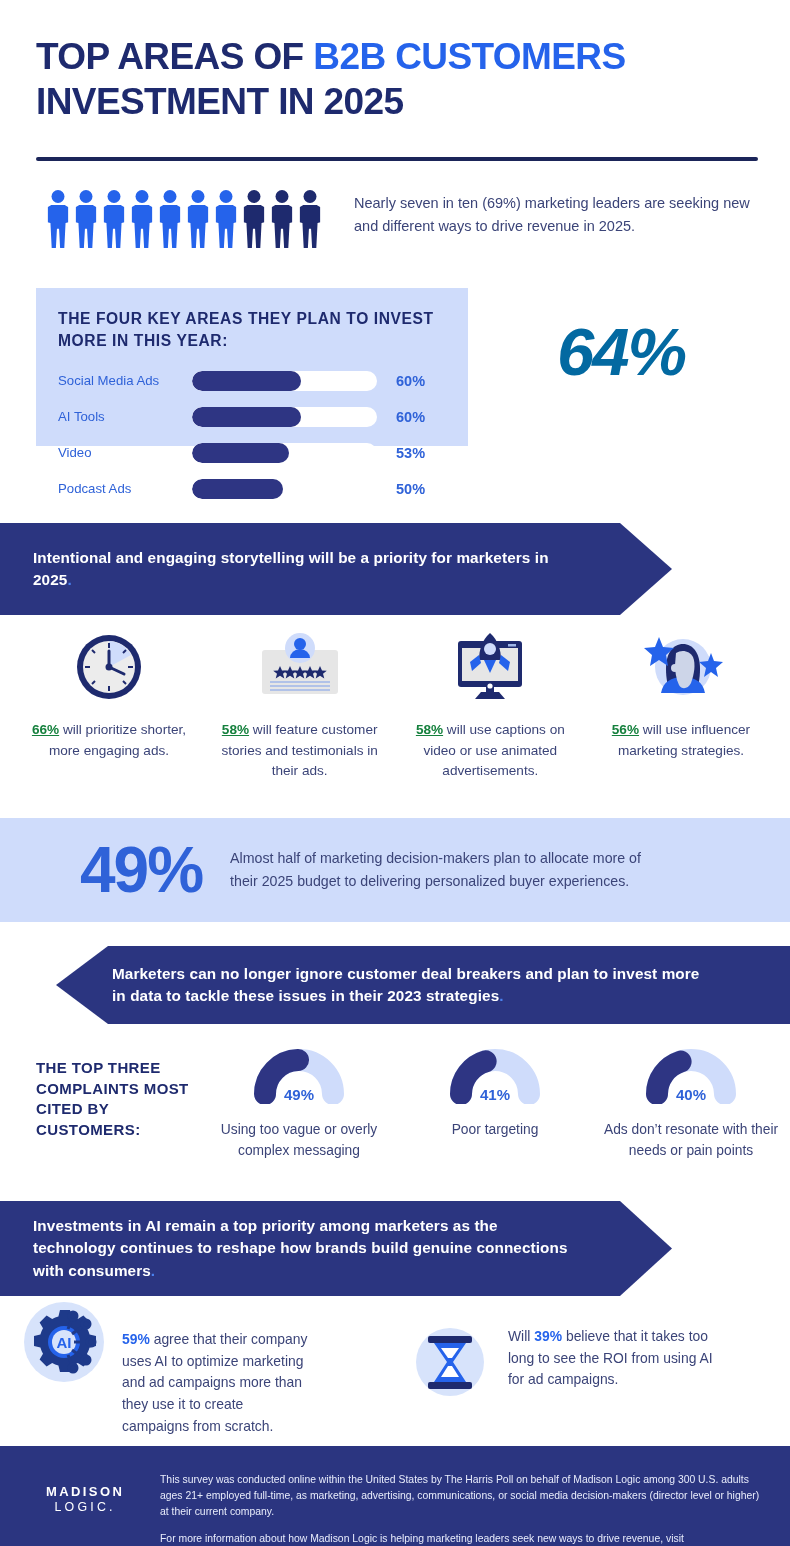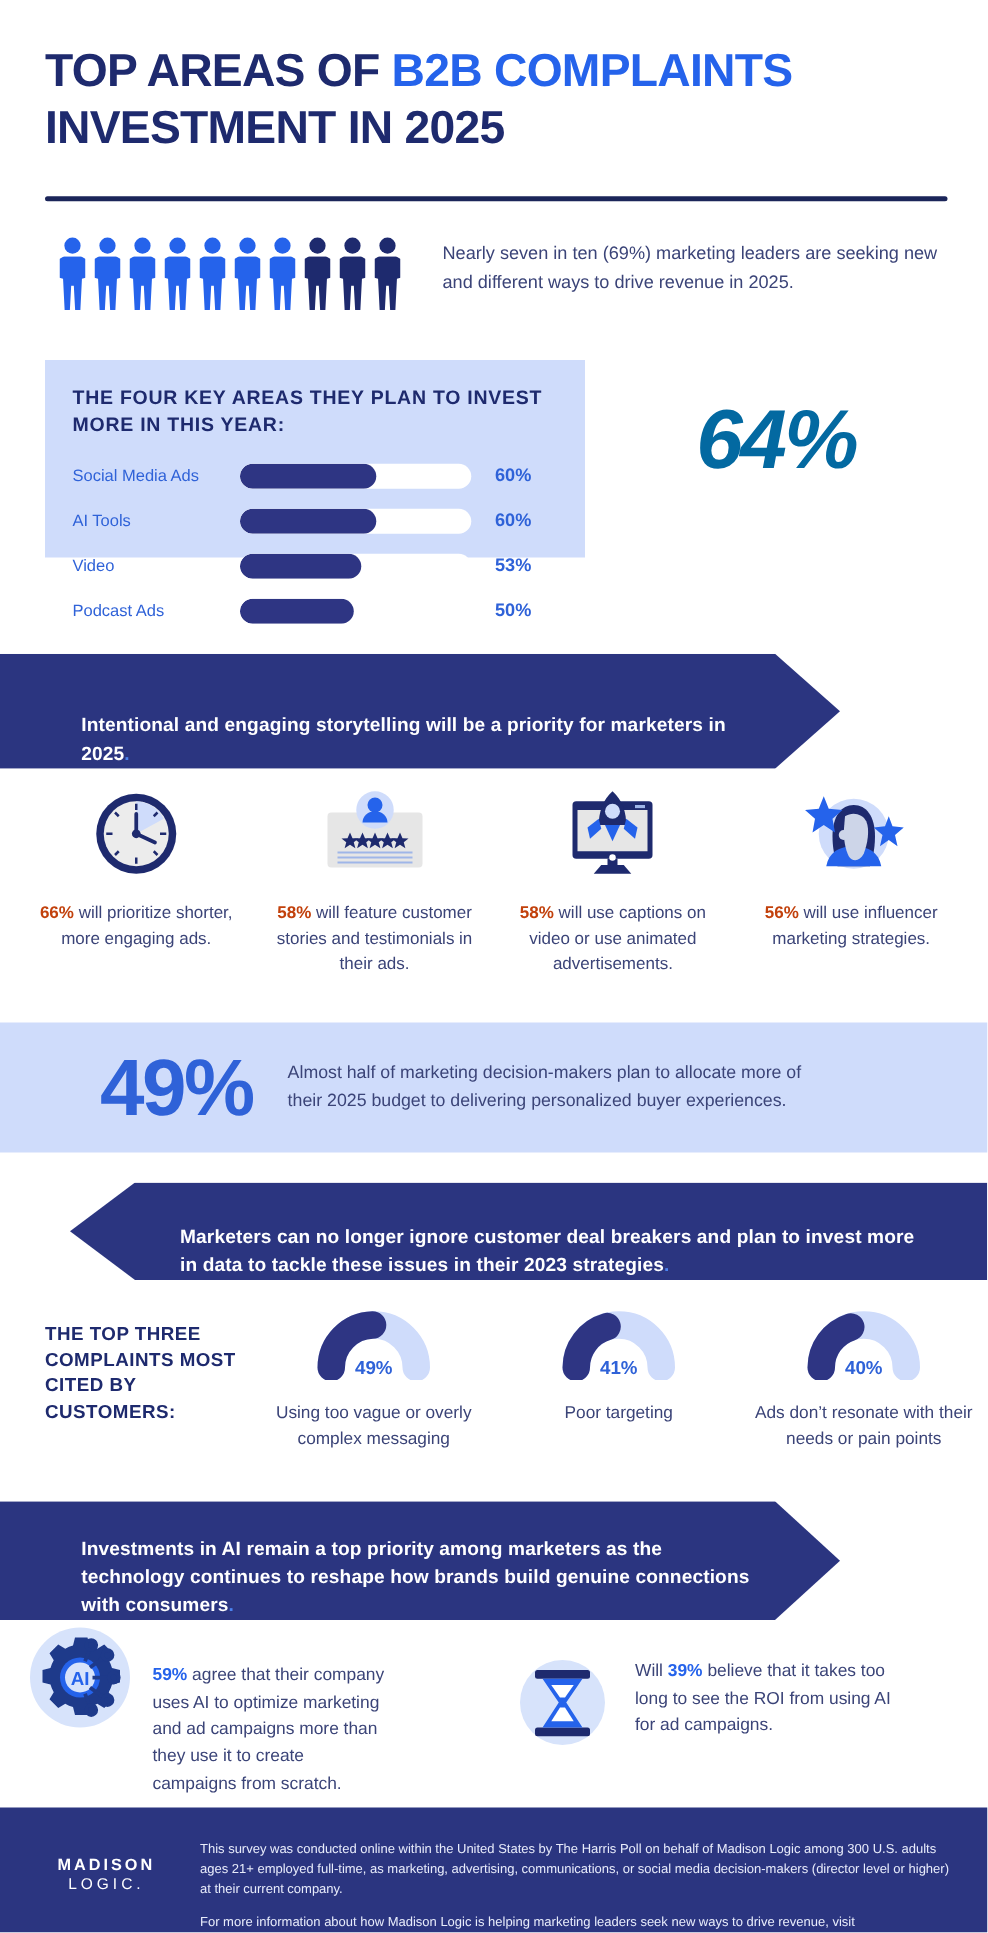--- a/index.html
+++ b/index.html
@@ -78,21 +78,21 @@
     font-style: italic;
   }
   .big64 .cap {
     margin-top: 16px; font-size: 14.2px; line-height: 1.62; color: #3b4478;
   }
   .big64 .cap b { color: #1e2a6e; font-weight: 700; }
 
   
   .banner {
     position: absolute; background: #2b3580; color: #ffffff;
-    display: flex; align-items: flex-end; padding-left: 32px;
+    display: flex; align-items: center;
   }
   .banner .btxt {
     font-size: 15.3px; font-weight: 700; line-height: 1.46;
     letter-spacing: 0.1px;
   }
   .banner .dot { color: #4b83f0; }
   .banner-right {
     left: 0; width: 672px;
     clip-path: polygon(0 0, 620px 0, 672px 50%, 620px 100%, 0 100%);
   }
@@ -110,21 +110,21 @@
   .icon-row {
     position: absolute; left: 14px; top: 628px; width: 762px;
     display: flex; justify-content: space-between;
   }
   .icon-cell { width: 190px; text-align: center; }
   .icon-cell .art { height: 78px; display: flex; align-items: center; justify-content: center; }
   .icon-cell .txt {
     margin-top: 14px; font-size: 13.6px; line-height: 1.52; color: #3b4478;
     padding: 0 16px;
   }
-  .icon-cell .txt b { color: #c2410c; font-weight: 700; }
+  .icon-cell .txt b { color: #15803d; font-weight: 700; text-decoration: underline; }
 
   
   .band49 {
     position: absolute; left: 0; top: 818px; width: 790px; height: 104px;
     background: #cfdcfb; display: flex; align-items: center;
   }
   .band49 .num {
     margin-left: 80px; font-size: 64px; font-weight: 800;
     color: #2f62d8; letter-spacing: -2px; line-height: 1;
   }
@@ -184,21 +184,21 @@
     font-size: 10.4px; line-height: 1.55; color: #e8ecfb;
   }
   .footer .ftxt p + p { margin-top: 11px; }
 </style>
 </head>
 <body>
 
 <div class="page">
 
   <div class="title">
-    <span>TOP AREAS OF </span><span class="hl">B2B COMPLAINTS</span>
+    <span>TOP AREAS OF </span><span class="hl">B2B CUSTOMERS</span>
     <span class="l2">INVESTMENT IN 2025</span>
   </div>
   <div class="rule"></div>
 
   <div class="people">
     <div class="person bright">
         <span class="head"></span>
         <span class="body"></span>
       </div>
     <div class="person bright">

